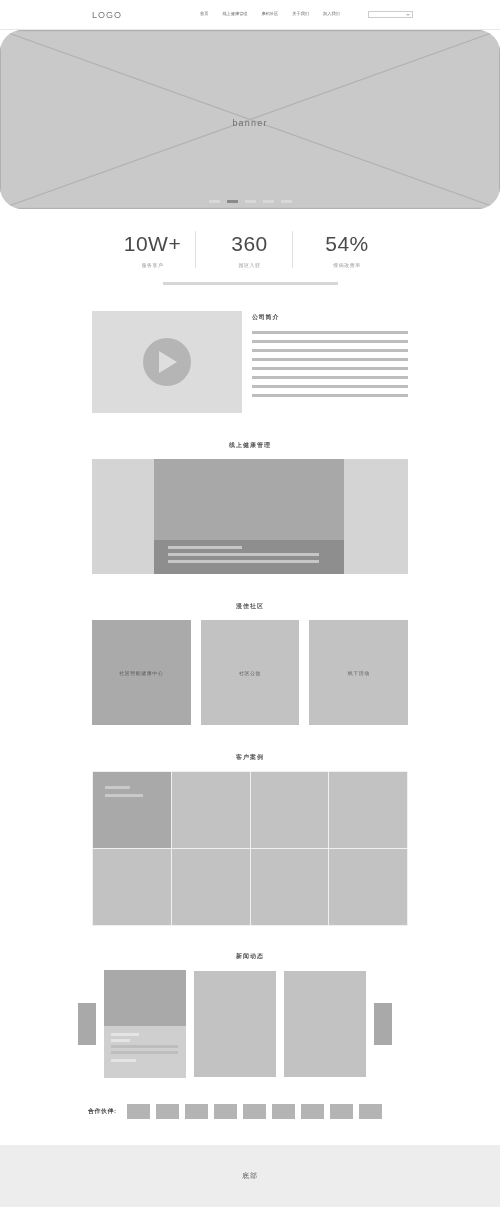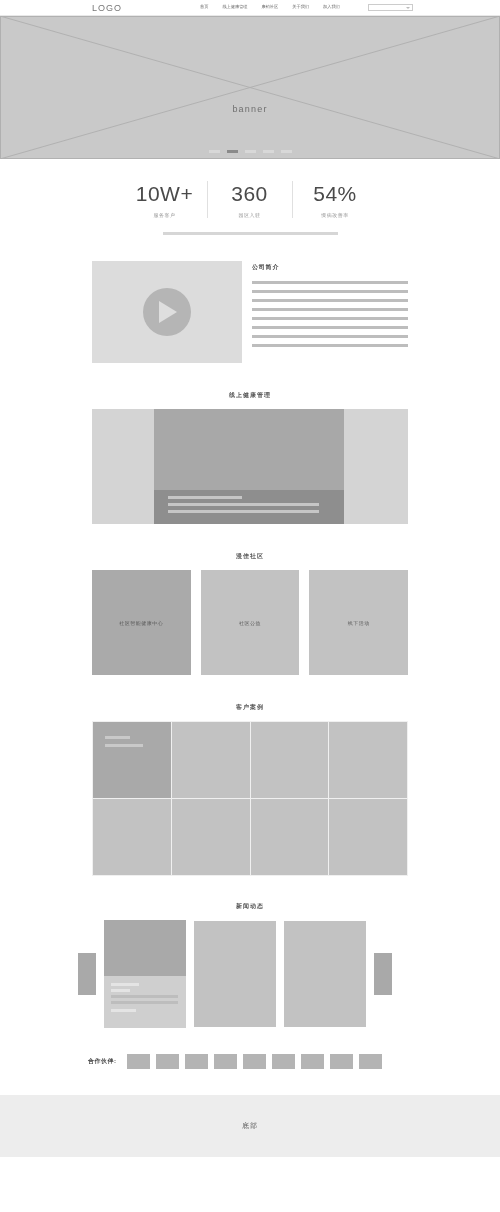--- a/index.html
+++ b/index.html
@@ -8,21 +8,21 @@
     font-family: "Liberation Sans", "DejaVu Sans", sans-serif;
     background:#ffffff;
     color:#555;
     width:500px;
     height:1212px;
     overflow:hidden;
   }
 
   
   .header {
-    height:16px;
+    height:30px;
     background:#ffffff;
     display:flex;
     align-items:center;
     border-bottom:1px solid #e8e8e8;
     position:relative;
   }
   .logo {
     position:absolute;
     left:92px;
     font-size:9px;
@@ -57,24 +57,25 @@
   }
   .nav-search .caret {
     width:0;height:0;
     border-left:2px solid transparent;
     border-right:2px solid transparent;
     border-top:2px solid #bbb;
   }
 
   
   .banner {
-    height:143px;
+    height:179px;
     background:#c9c9c9;
     position:relative;
     overflow:hidden;
+    border-radius:22px;
   }
   .banner svg { position:absolute; inset:0; width:100%; height:100%; }
   .banner-label {
     position:absolute;
     left:0; right:0; top:88px;
     text-align:center;
     font-size:9px;
     color:#6f6f6f;
     letter-spacing:1.2px;
   }
@@ -85,20 +86,21 @@
   }
   .dot { width:11px; height:3px; background:#d8d8d8; }
   .dot.active { background:#8a8a8a; }
 
   
   .stats-wrap { padding-top:22px; }
   .stats {
     display:flex;
     justify-content:center;
     align-items:stretch;
+    gap:12px;
   }
   .stat {
     width:85px;
     text-align:center;
     border-right:1px solid #e0e0e0;
     padding:0 4px;
   }
   .stat:last-child { border-right:none; }
   .stat-num {
     font-size:21px;

